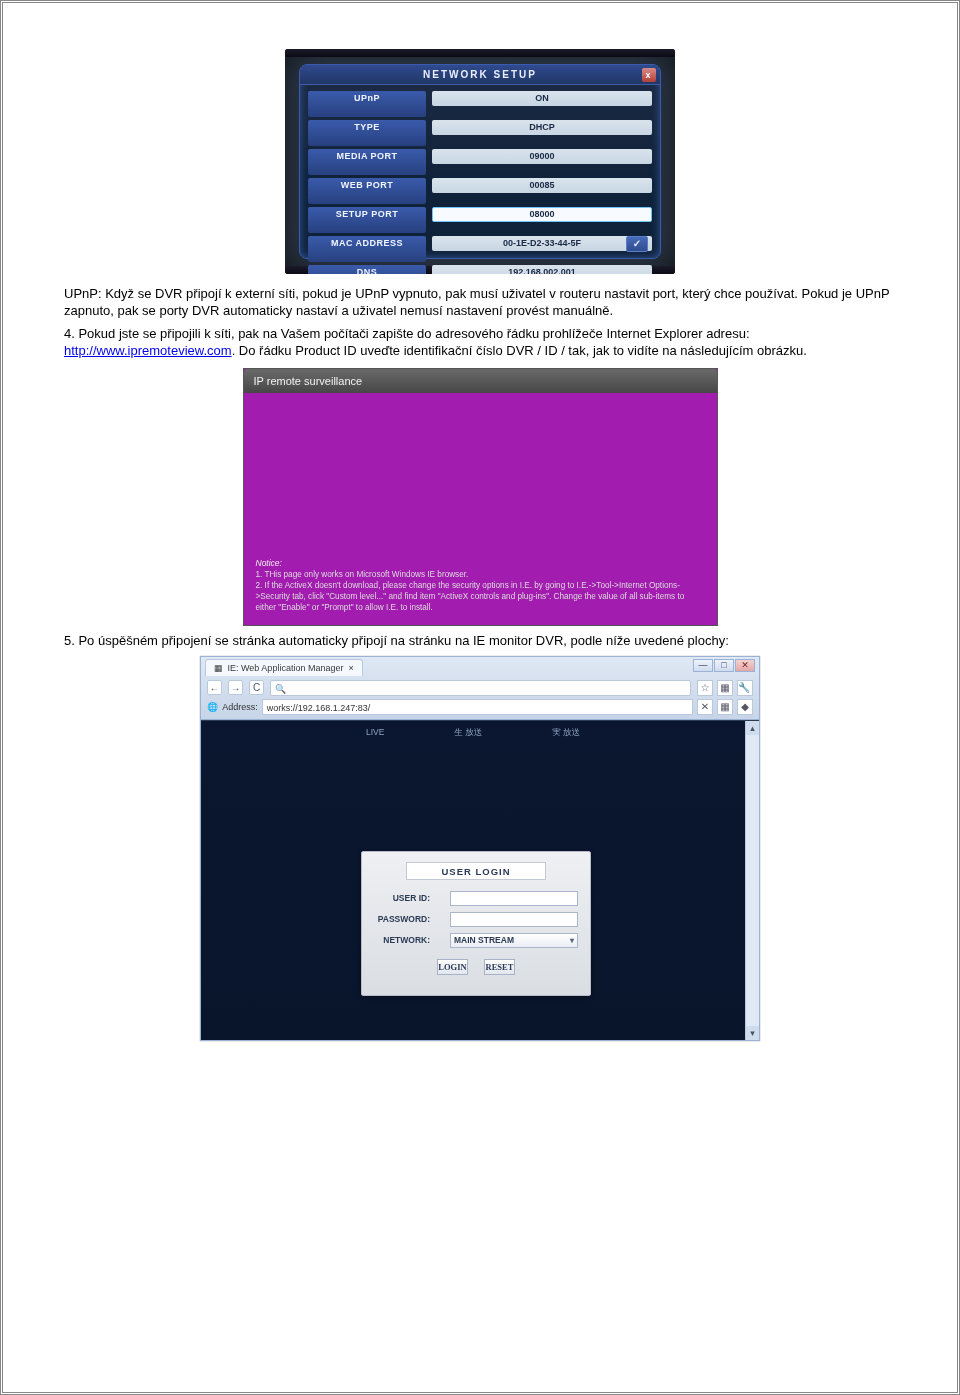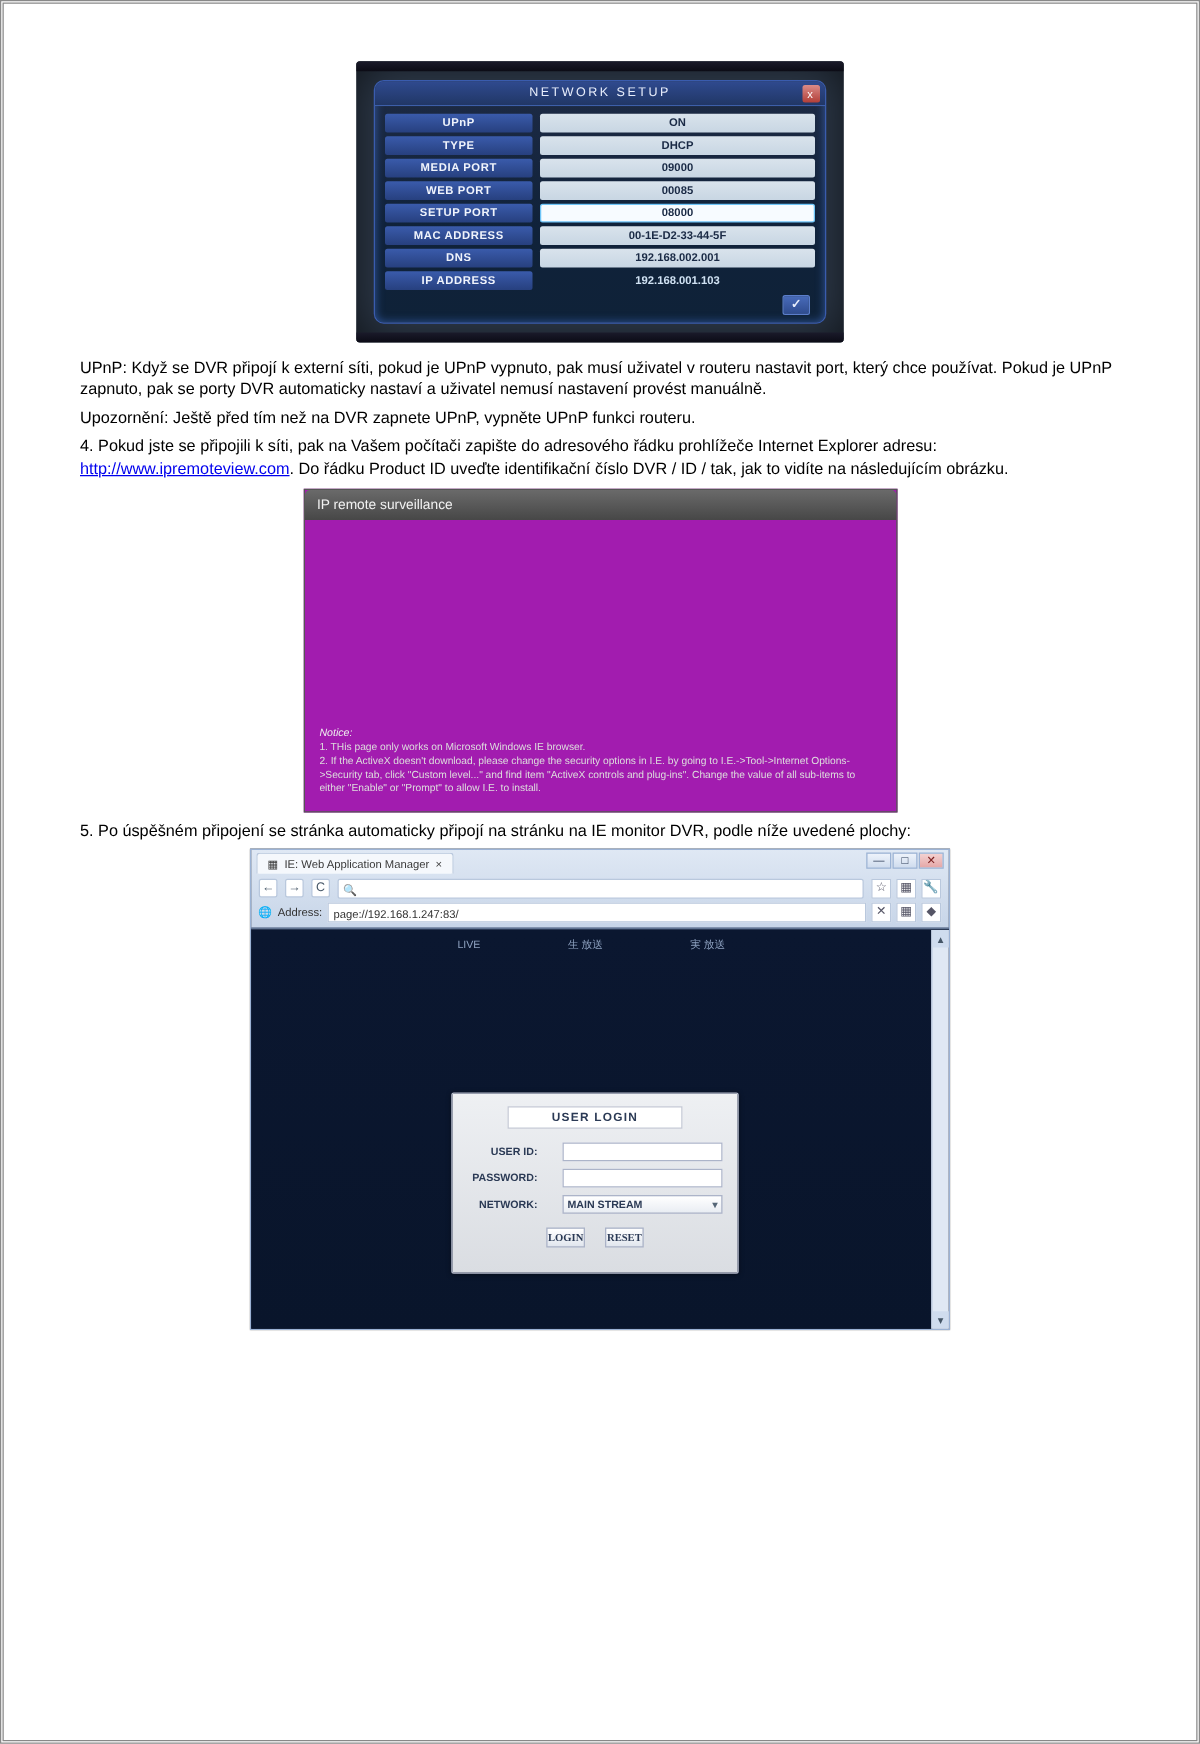--- a/index.html
+++ b/index.html
@@ -47,37 +47,37 @@
   }
   .ns-titlebar {
     height: 20px;
     background: linear-gradient(#2f4a8f,#213766);
     border-bottom: 1px solid #3d5fa9;
     border-top-left-radius: 8px; border-top-right-radius: 8px;
     position: relative;
     text-align: center;
     color: #e8eefc;
     font-size: 10px;
-    font-weight: normal;
+    font-weight: bold;
     letter-spacing: 2px;
     line-height: 20px;
   }
   .ns-close {
     position: absolute; right: 4px; top: 3px;
     width: 14px; height: 14px;
     background: linear-gradient(#da8b87,#b33f38);
     border-radius: 2px;
     color: #fff; font-size: 9px; line-height: 14px;
     text-align: center;
   }
   .ns-rows { padding: 6px 8px 4px 8px; }
   .ns-row { display: flex; gap: 6px; margin-bottom: 3px; }
   .ns-label {
     flex: 0 0 118px;
-    height: 15px;
+    height: 26px;
     background: linear-gradient(#3a5bab,#27407f);
     border-radius: 2px;
     color: #f0f4fc;
     font-size: 9px;
     font-weight: bold;
     line-height: 15px;
     text-align: center;
     letter-spacing: 0.5px;
   }
   .ns-val {
@@ -295,21 +295,20 @@
             </div>
       </div>
       <div class="ns-footer">
         <span class="ns-btn">✓</span>
       </div>
     </div>
   </div>
 </div>
 
 <p class="para">UPnP: Když se DVR připojí k externí síti, pokud je UPnP vypnuto, pak musí uživatel v routeru nastavit port, který chce používat. Pokud je UPnP zapnuto, pak se porty DVR automaticky nastaví a uživatel nemusí nastavení provést manuálně.</p>
-<p class="para">Upozornění: Ještě před tím než na DVR zapnete UPnP, vypněte UPnP funkci routeru.</p>
 <p class="para">
   <span>4. Pokud jste se připojili k síti, pak na Vašem počítači zapište do adresového řádku prohlížeče Internet Explorer adresu: </span><a class="inline">http://www.ipremoteview.com</a><span>. Do řádku Product ID uveďte identifikační číslo DVR / ID / tak, jak to vidíte na následujícím obrázku.</span>
 </p>
 
 <div class="photo2-wrap">
   <div class="photo2">
     <div class="p2-titlebar">IP remote surveillance</div>
     <div class="p2-body">
       <div class="p2-spacer"></div>
       <div class="p2-notice">
@@ -345,21 +344,21 @@
         </div>
         <div class="p3-icons">
           <div class="p3-icon">☆</div>
           <div class="p3-icon">▦</div>
           <div class="p3-icon">🔧</div>
         </div>
       </div>
       <div class="p3-addrrow">
         <span>🌐</span>
         <span class="lbl">Address:</span>
-        <div class="p3-addrbox">page://192.168.1.247:83/</div>
+        <div class="p3-addrbox">works://192.168.1.247:83/</div>
         <div class="p3-icons">
           <div class="p3-icon">✕</div>
           <div class="p3-icon">▦</div>
           <div class="p3-icon">◆</div>
         </div>
       </div>
     </div>
     <div class="p3-body">
       <div class="p3-tabsrow">
         <span>LIVE</span>

